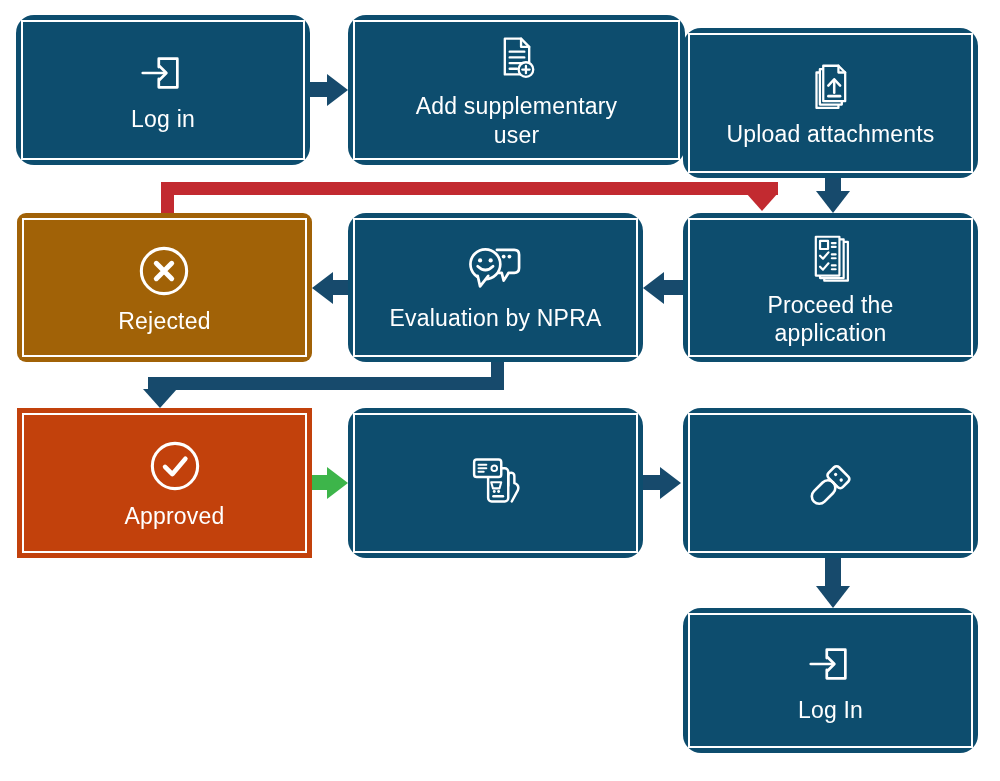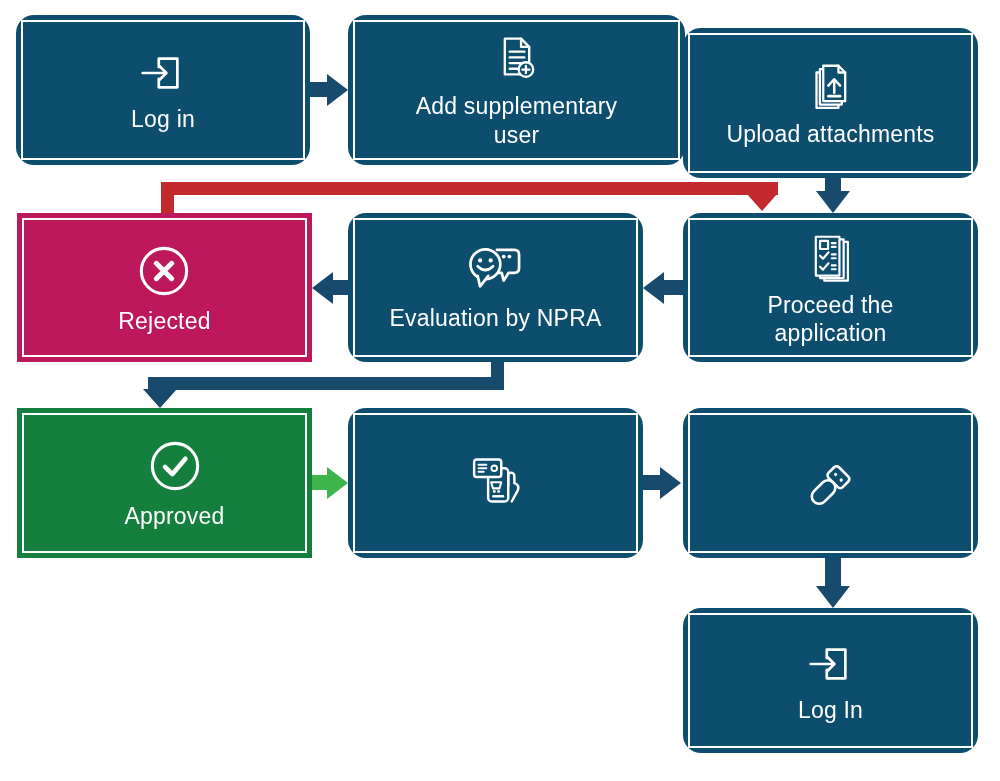--- a/index.html
+++ b/index.html
@@ -2,22 +2,22 @@
 <html><head>
 <meta charset="utf-8">
 <style>
   html,body{margin:0;padding:0;background:#ffffff;}
   body{font-family:"Liberation Sans","DejaVu Sans",sans-serif;}
   .stage{position:relative;width:1000px;height:781px;background:#ffffff;overflow:hidden;}
 
   
   .node{position:absolute;box-sizing:border-box;display:flex;align-items:center;justify-content:center;}
   .node.blue{background:#0d4d6e;border-radius:18px;}
-  .node.red{background:#be185d;}
-  .node.green{background:#15803d;padding-left:20px;}
+  .node.red{background:#a16207;border-radius:9px;}
+  .node.green{background:#c2410c;padding-left:20px;}
   .node .inner{position:absolute;left:5px;top:5px;right:5px;bottom:5px;border:2.5px solid #ffffff;}
   .node .content{position:relative;display:flex;flex-direction:column;align-items:center;gap:7px;padding-top:2px;}
   .node .icon{display:block;line-height:0;}
   .node .label{color:#ffffff;font-size:23px;line-height:1.22;text-align:center;max-width:244px;font-weight:400;letter-spacing:.2px;}
 
   
   .arrow{position:absolute;left:0;top:0;width:0;height:0;pointer-events:none;}
   .seg{position:absolute;background:var(--c);}
   .head{position:absolute;width:0;height:0;border-style:solid;}
   .head.right{border-width:16px 0 16px 21px;border-color:transparent transparent transparent var(--c);}

